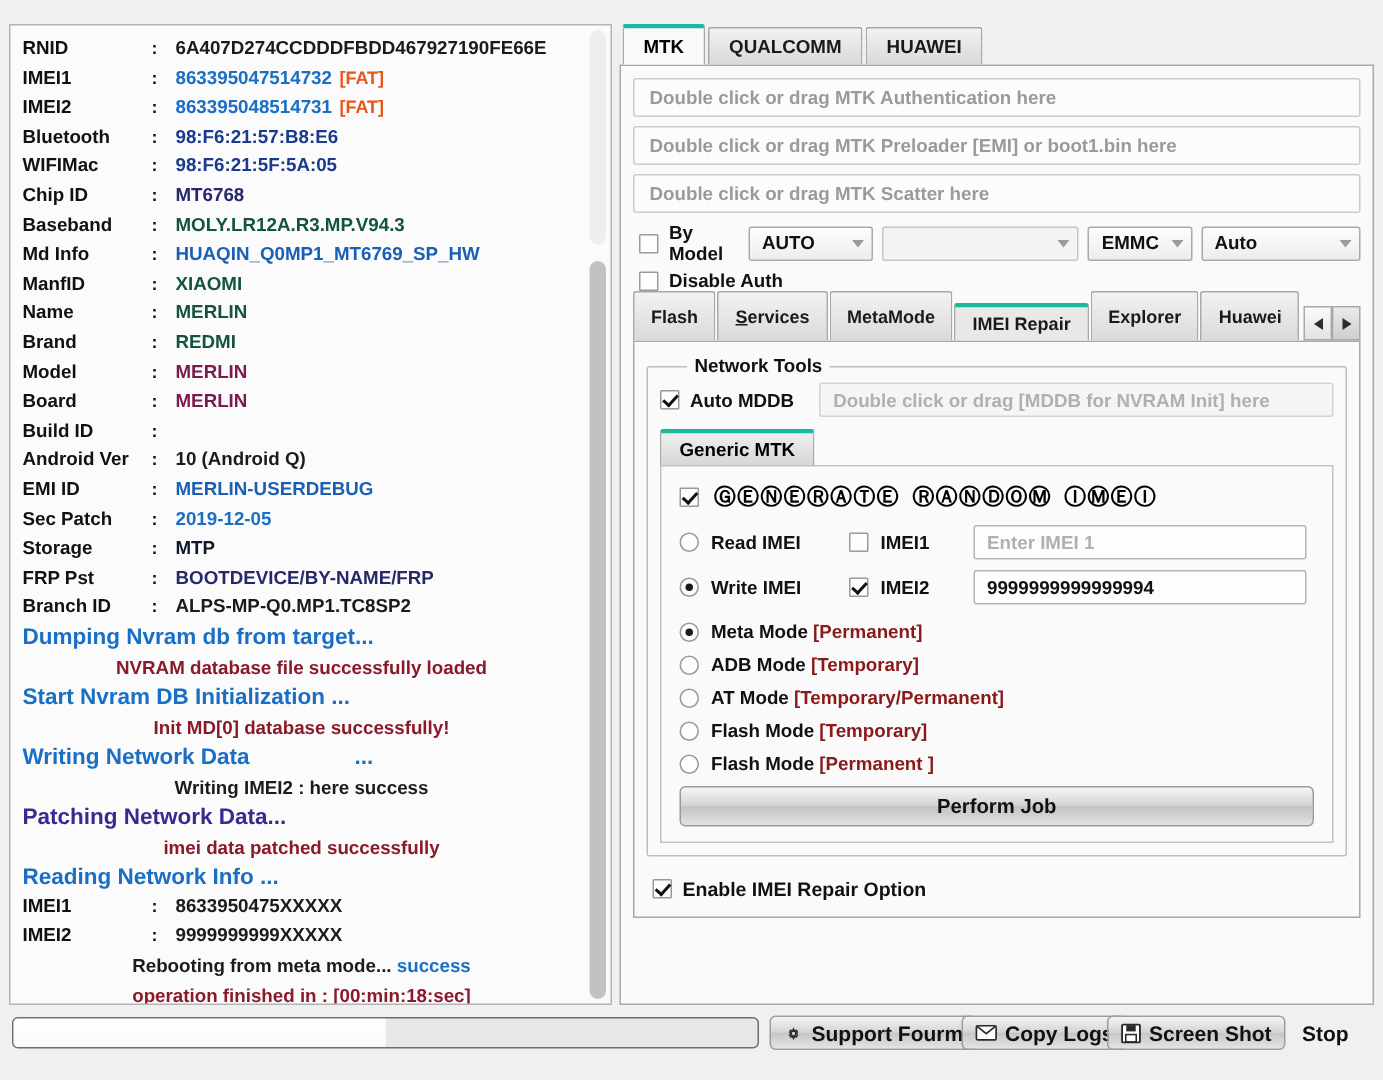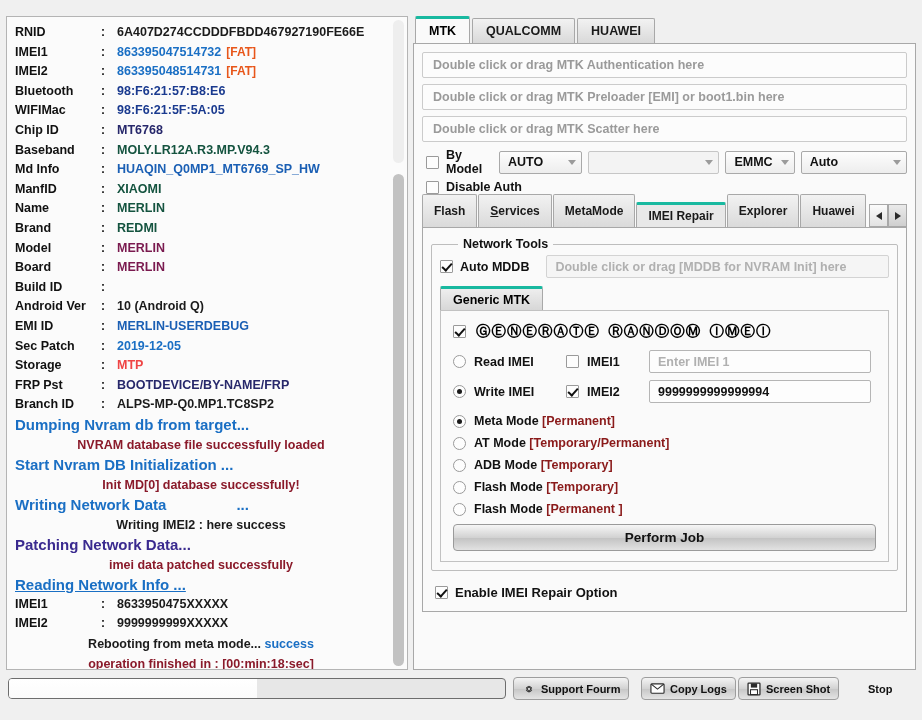--- a/index.html
+++ b/index.html
@@ -186,21 +186,21 @@
   #progress {
     position:absolute; left:8px; top:4px; width:498px; height:21px;
     border:1px solid #6d6d6d; border-radius:4px; background:#e7e7e7; overflow:hidden;
   }
   #progress-fill { height:100%; background:linear-gradient(180deg,#ffffff,#fbfbfb); }
   .bbtn {
     position:absolute; top:3px; height:23px;
     background:linear-gradient(180deg,#f4f4f4 0%, #d3d3d3 50%, #c6c6c6 51%, #e4e4e4 100%);
     border:1px solid #9d9d9d; border-radius:4px;
     display:flex; align-items:center; gap:5px; padding:0 8px;
-    font-weight:bold; font-size:11px; color:#111;
+    font-weight:bold; font-size:14px; color:#111;
   }
   .bbtn.plain { background:none; border:none; }
   svg { display:block; }
 </style>
 </head>
 <body>
 
 <div id="app">
 
   <div id="log-panel">
@@ -287,41 +287,41 @@
           <span class="log-val" style="color: rgb(26, 95, 180);">MERLIN-USERDEBUG</span>
         </div>
         <div class="log-row">
           <span class="log-key">Sec Patch</span>
           <span class="log-colon">:</span>
           <span class="log-val" style="color: rgb(26, 111, 196);">2019-12-05</span>
         </div>
         <div class="log-row">
           <span class="log-key">Storage</span>
           <span class="log-colon">:</span>
-          <span class="log-val" style="color: #ef4444;">MTP</span>
+          <span class="log-val" style="color: #0f172a;">MTP</span>
         </div>
         <div class="log-row">
           <span class="log-key">FRP Pst</span>
           <span class="log-colon">:</span>
           <span class="log-val" style="color: rgb(39, 40, 107);">BOOTDEVICE/BY-NAME/FRP</span>
         </div>
         <div class="log-row">
           <span class="log-key">Branch ID</span>
           <span class="log-colon">:</span>
           <span class="log-val" style="color: rgb(27, 27, 27);">ALPS-MP-Q0.MP1.TC8SP2</span>
         </div>
         <div class="log-msg big" style="color: rgb(26, 111, 196);">Dumping Nvram db from target...</div>
         <div class="log-msg sm" style="color: rgb(138, 26, 42);">NVRAM database file successfully loaded</div>
         <div class="log-msg big" style="color: rgb(26, 111, 196);">Start Nvram DB Initialization ...</div>
         <div class="log-msg sm" style="color: rgb(138, 26, 42);">Init MD[0] database successfully!</div>
         <div class="log-msg big" style="color: rgb(26, 111, 196);">Writing Network Data<span style="margin-left: 70px;">...</span></div>
         <div class="log-msg sm" style="color: rgb(27, 27, 27);">Writing IMEI2 :   here success</div>
         <div class="log-msg big" style="color: rgb(58, 42, 143);">Patching Network Data...</div>
         <div class="log-msg sm" style="color: rgb(138, 26, 42);">imei data patched successfully</div>
-        <div class="log-msg big" style="color: rgb(26, 111, 196); text-decoration: underline;">Reading Network Info ...</div>
+        <div class="log-msg big" style="color: rgb(26, 111, 196);">Reading Network Info ...</div>
         <div class="log-row">
           <span class="log-key" style="width: 86px;">IMEI1</span>
           <span class="log-colon">:</span>
           <span class="log-val" style="color: rgb(27, 27, 27);">8633950475XXXXX</span>
         </div>
         <div class="log-row">
           <span class="log-key" style="width: 86px;">IMEI2</span>
           <span class="log-colon">:</span>
           <span class="log-val" style="color: rgb(27, 27, 27);">9999999999XXXXX</span>
         </div>
@@ -455,25 +455,25 @@
               <span class="txtinput" style="width:222px">9999999999999994</span>
             </div>
 
             <div id="modes">
                 <div class="radiorow">
                   <span class="radio on"></span>
                   <span class="rlabel">Meta Mode <span class="brk">[Permanent]</span></span>
                 </div>
                 <div class="radiorow">
                   <span class="radio"></span>
-                  <span class="rlabel">AT Mode <span class="brk">[Temporary/Permanent]</span></span>
+                  <span class="rlabel">ADB Mode <span class="brk">[Temporary]</span></span>
                 </div>
                 <div class="radiorow">
                   <span class="radio"></span>
-                  <span class="rlabel">ADB Mode <span class="brk">[Temporary]</span></span>
+                  <span class="rlabel">AT Mode <span class="brk">[Temporary/Permanent]</span></span>
                 </div>
                 <div class="radiorow">
                   <span class="radio"></span>
                   <span class="rlabel">Flash Mode <span class="brk">[Temporary]</span></span>
                 </div>
                 <div class="radiorow">
                   <span class="radio"></span>
                   <span class="rlabel">Flash Mode <span class="brk">[Permanent ]</span></span>
                 </div>
               </div>

